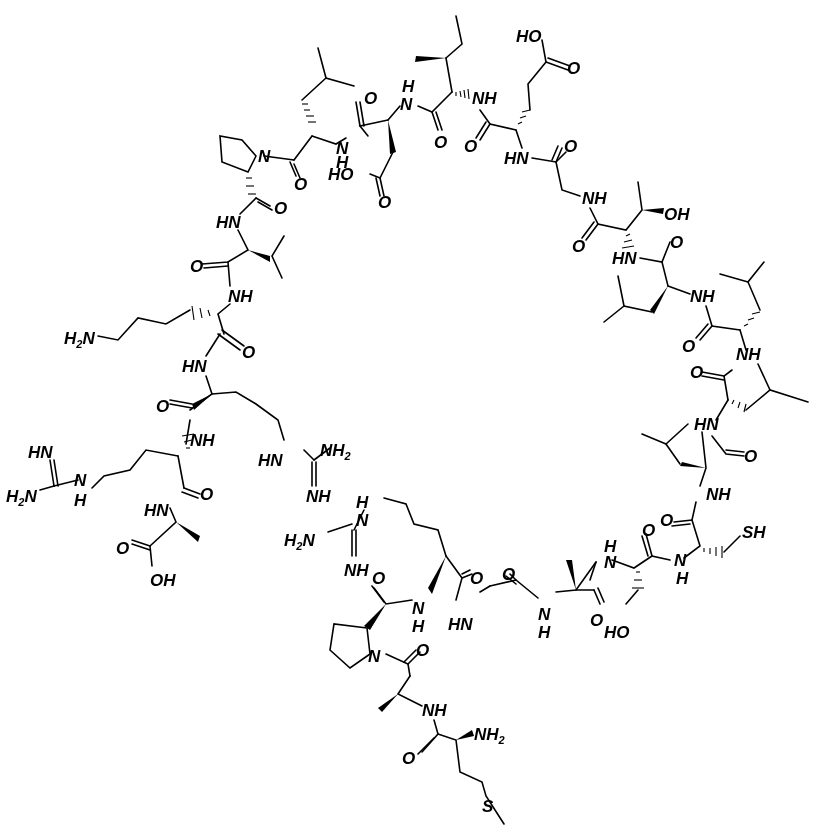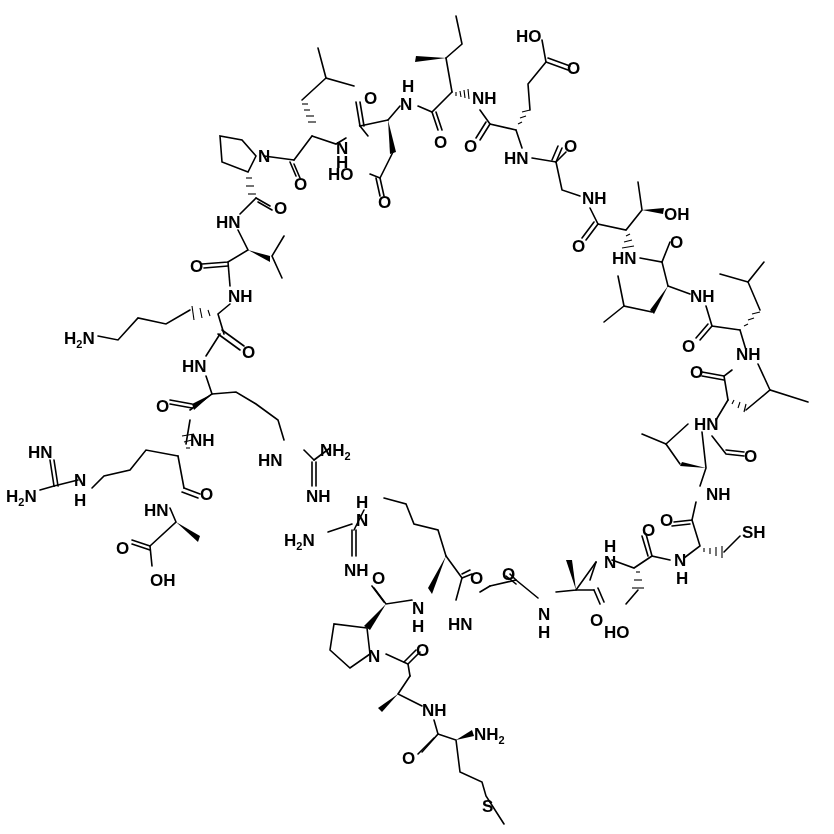--- a/index.html
+++ b/index.html
@@ -1,17 +1,17 @@
 <!DOCTYPE html>
 <html><head>
 <meta charset="utf-8">
 <style>
   html, body { margin: 0; padding: 0; background: #ffffff; }
   body { width: 834px; height: 834px; overflow: hidden; position: relative; }
-  #canvas { position: absolute; left: 0; top: 0; width: 834px; height: 834px; }
+  #canvas { position: absolute; left: 0; top: 0; width: 834px; height: 834px; font-style: italic; }
   svg { display: block; }
   .bond { stroke: #000; stroke-width: 1.6; fill: none; stroke-linecap: round; }
   .wedge { fill: #000; stroke: none; }
   .hash { stroke: #000; stroke-width: 1.1; }
   .lbl { font-family: "Liberation Sans", sans-serif; font-weight: bold; font-size: 17px; fill: #000; }
   .sub { font-size: 11px; }
 </style>
 </head>
 <body>
 

